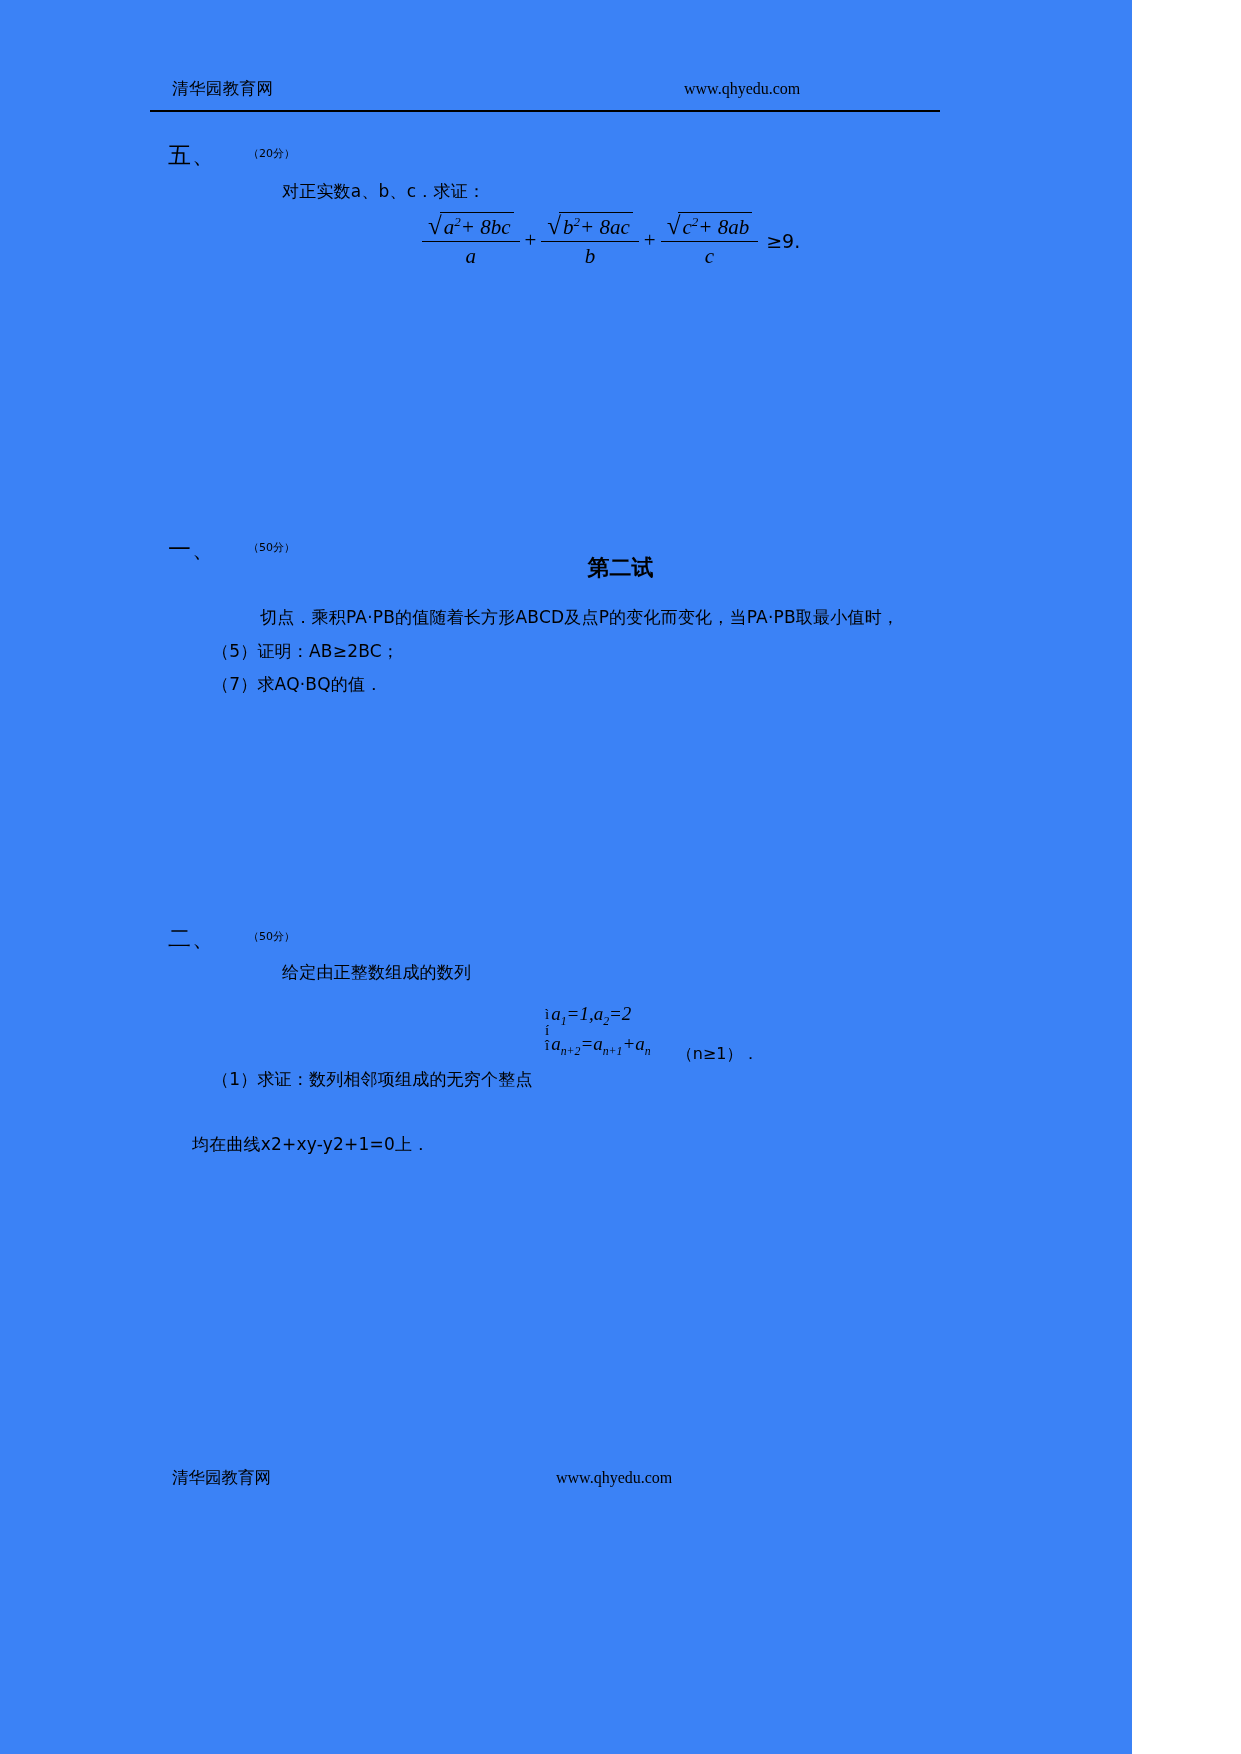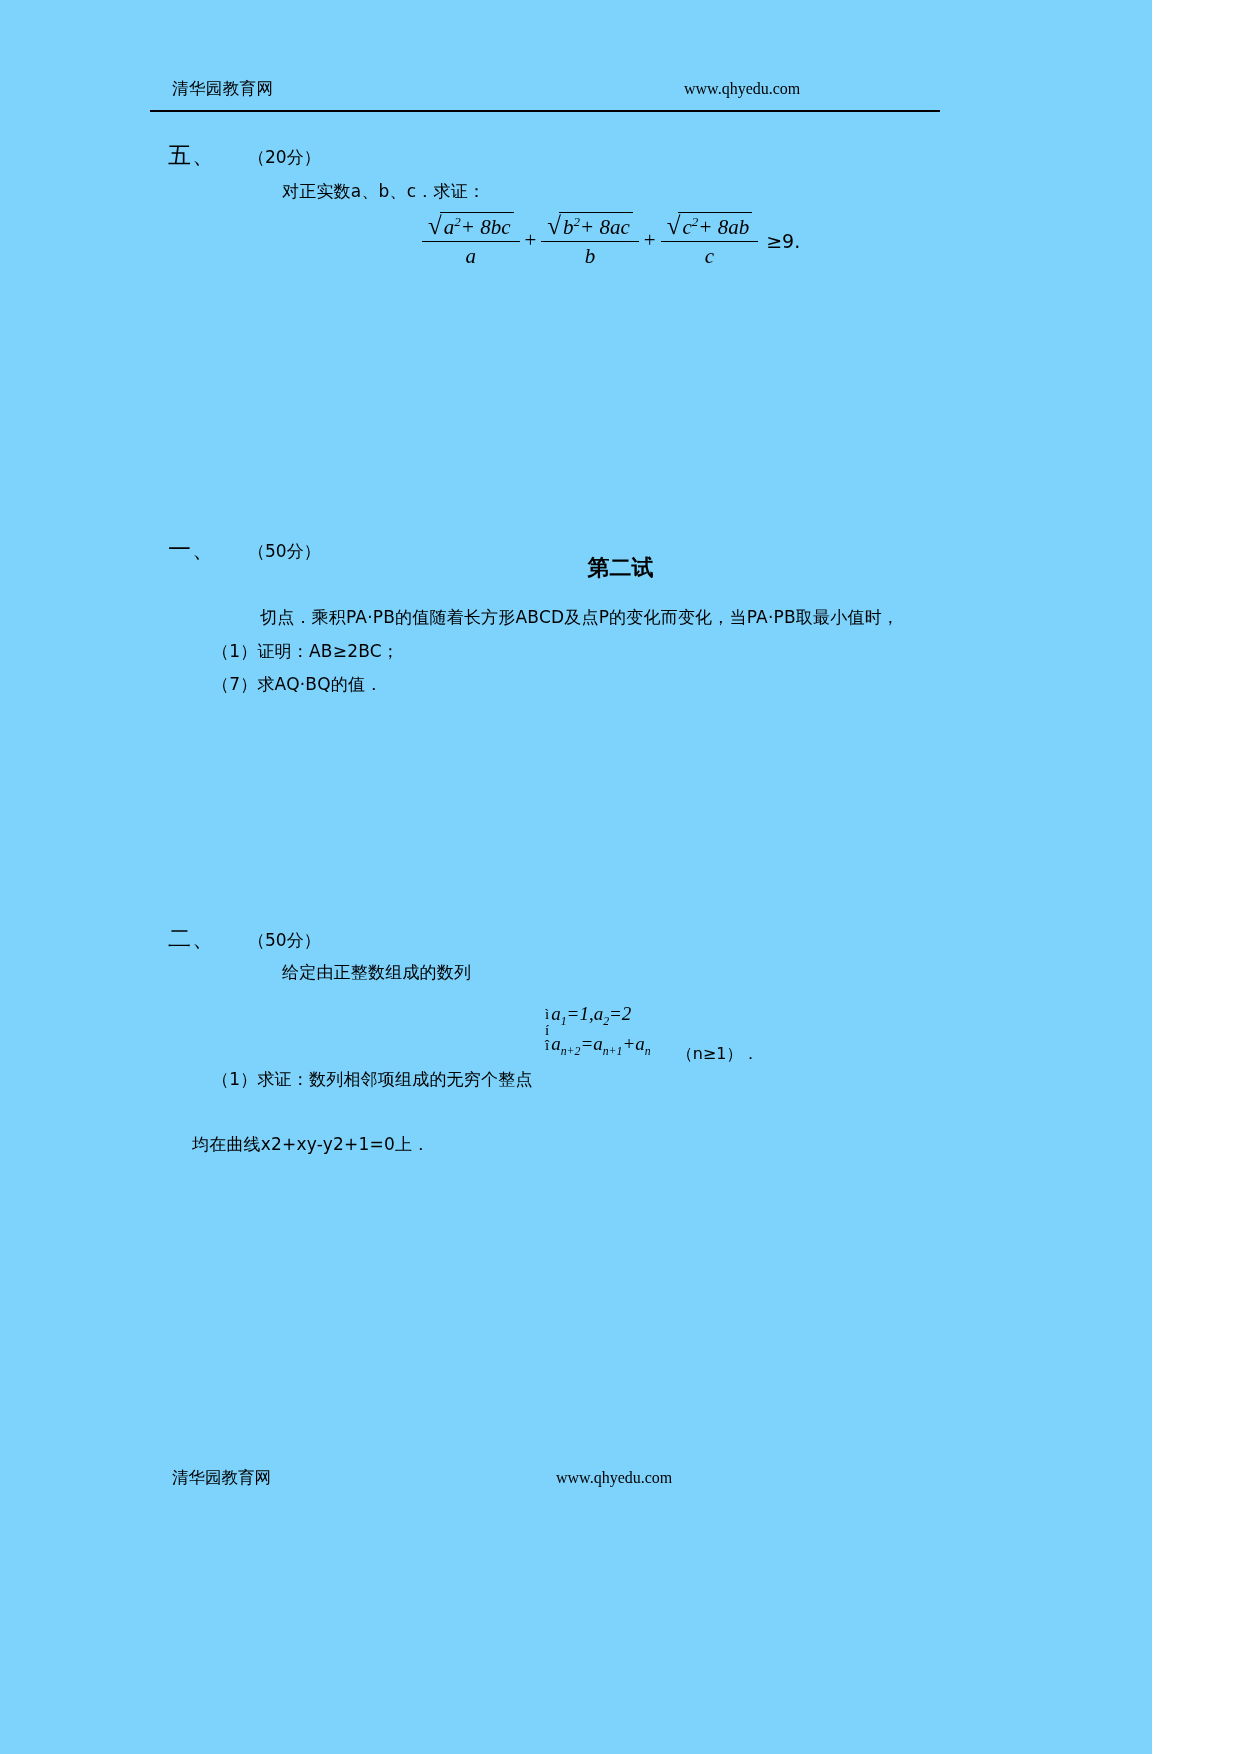--- a/index.html
+++ b/index.html
@@ -13,22 +13,21 @@
     font-family: "Liberation Serif", "DejaVu Serif", serif;
     color: #000000;
     position: relative;
     overflow: hidden;
   }
   .page {
     position: absolute;
     left: 0; top: 0;
     width: 1132px;
     height: 1754px;
-    background: #7dd3fc;
-    padding-left: 20px;
+    background: #3b82f6;
   }
 
   
   .run-header {
     position: absolute;
     left: 172px;
     top: 78px;
     width: 768px;
     height: 34px;
   }
@@ -69,21 +68,21 @@
     font-size: 22px;
   }
   .num-head {
     font-family: "DejaVu Sans", sans-serif;
     font-size: 23px;
     font-weight: 500;
     letter-spacing: 1px;
   }
   .marks {
     font-family: "DejaVu Sans", sans-serif;
-    font-size: 17px;
+    font-size: 11px;
   }
 
   
   #sec5-label { left: 168px; top: 140px; }
   #sec5-marks { left: 248px; top: 146px; }
   #sec5-stem  { left: 282px; top: 180px; }
 
   .formula {
     position: absolute;
     left: 420px;
@@ -280,21 +279,21 @@
     </span>
 
     <span class="rel">≥9.</span>
   </div>
 
   <div class="abs cn-bold" id="second-test">第二试</div>
 
   <span class="abs num-head" id="sec1-label">一、</span>
   <span class="abs marks" id="sec1-marks">（50分）</span>
   <span class="abs cn" id="sec1-l2">切点．乘积PA·PB的值随着长方形ABCD及点P的变化而变化，当PA·PB取最小值时，</span>
-  <span class="abs cn" id="sec1-i1">（1）证明：AB≥2BC；</span>
+  <span class="abs cn" id="sec1-i1">（5）证明：AB≥2BC；</span>
   <span class="abs cn" id="sec1-i2">（7）求AQ·BQ的值．</span>
 
   <span class="abs num-head" id="sec2-label">二、</span>
   <span class="abs marks" id="sec2-marks">（50分）</span>
   <span class="abs cn" id="sec2-l1">给定由正整数组成的数列</span>
 
   <div class="system">
     <span class="brace-col">
       <span>ì</span>
       <span>í</span>

